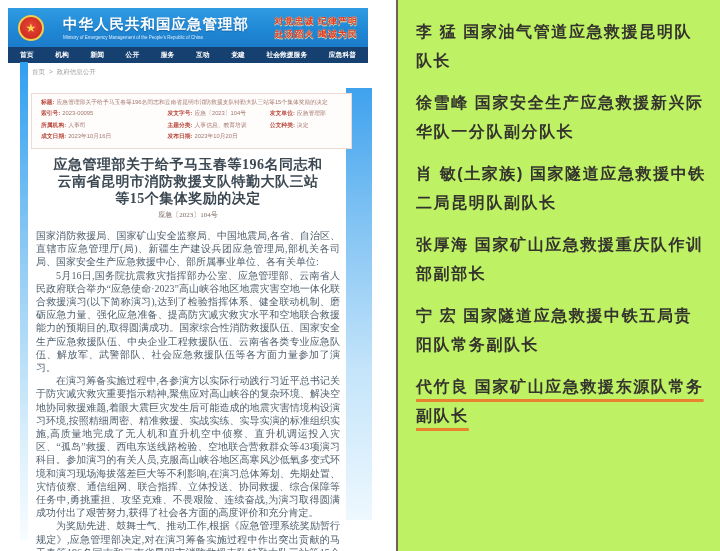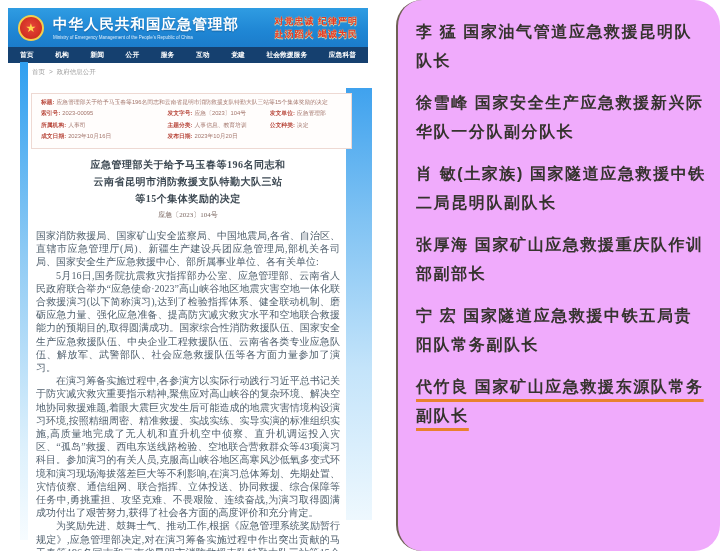--- a/index.html
+++ b/index.html
@@ -10,21 +10,21 @@
   
   .left-half { position:absolute; left:0; top:0; width:376px; height:551px; background:#ffffff; }
 
   .site-header { position:absolute; left:8px; top:8px; width:360px; height:39px;
     background:linear-gradient(180deg,#2f9ce2 0%,#1f86d4 60%,#1b7ccb 100%);
     display:flex; align-items:center; padding:0 10px; }
   .emblem { width:26px; height:26px; border-radius:50%; flex:0 0 26px;
     background:radial-gradient(circle at 50% 45%, #e8473a 0%, #cf2f22 70%);
     border:2px solid #f3cf4e; display:flex; align-items:center; justify-content:center;
     color:#ffd94d; font-size:12px; line-height:1; }
-  .site-title-wrap { margin-left:9px; flex:1; min-width:0; }
+  .site-title-wrap { margin-left:19px; flex:1; min-width:0; }
   .site-title { color:#ffffff; font-weight:bold; font-size:14.5px; letter-spacing:1px;
     white-space:nowrap; text-shadow:0 1px 1px rgba(0,40,80,.35); }
   .site-subtitle { color:#dcecf9; font-size:4.5px; white-space:nowrap; margin-top:1px; }
   .slogan { text-align:left; line-height:1.35; white-space:nowrap; }
   .slogan div { color:#e23a28; font-weight:bold; font-size:9px; letter-spacing:1px;
     text-shadow:0 0 1px #ffe9a0, 0 1px 0 rgba(255,240,170,.8); }
 
   .nav { position:absolute; left:8px; top:47px; width:360px; height:16px;
     background:#15406f; display:flex; align-items:center; justify-content:space-between;
     padding:0 12px; }
@@ -47,32 +47,32 @@
   .meta-row { display:flex; margin-bottom:4.5px; }
   .meta-row.title-row { justify-content:flex-start; }
   .meta-cell { display:flex; white-space:nowrap; overflow:hidden; }
   .meta-cell .lbl { color:#b8473b; font-weight:bold; }
   .meta-cell .val { color:#a3766c; margin-left:2px; }
   .c1 { width:42%; } .c2 { width:34%; } .c3 { width:24%; }
 
   
   .doc { position:absolute; left:36px; top:156px; width:304px;
     font-family:"Liberation Serif","DejaVu Serif",serif; color:#50606e; }
-  .doc-title { text-align:center; font-size:10px; font-weight:bold; color:#3c4852;
+  .doc-title { text-align:center; font-size:14px; font-weight:bold; color:#3c4852;
     line-height:17px; letter-spacing:0.5px; }
   .doc-number { text-align:center; font-size:7px; color:#7d6a64; margin-top:3px; margin-bottom:9px; }
   .doc-body p { font-size:10px; line-height:13.2px; text-align:justify; }
   .doc-body p.indent { text-indent:2em; }
   .attachments { margin-top:11px; font-size:7.6px; line-height:13.2px; }
   .attachments .row1 { margin-left:2em; }
 
   
   .right-half { position:absolute; left:396px; top:0; width:324px; height:551px;
-    background:#f0abfc; border-left:2px solid #6f6154;
-    padding:17px 0 0 18px; overflow:hidden;border-radius:26px; }
+    background:#bef264; border-left:2px solid #6f6154;
+    padding:17px 0 0 18px; overflow:hidden; }
   .entry { font-size:16px; line-height:29px; letter-spacing:1.6px; color:#35332e;
     font-weight:600; margin-bottom:13px; width:292px;
     font-family:"Liberation Sans","DejaVu Sans",sans-serif; }
   .entry.underlined { text-decoration:underline; text-decoration-color:#e8822e;
     text-decoration-thickness:3px; text-underline-offset:7px; }
 </style>
 </head>
 <body>
 
 <div class="canvas">

